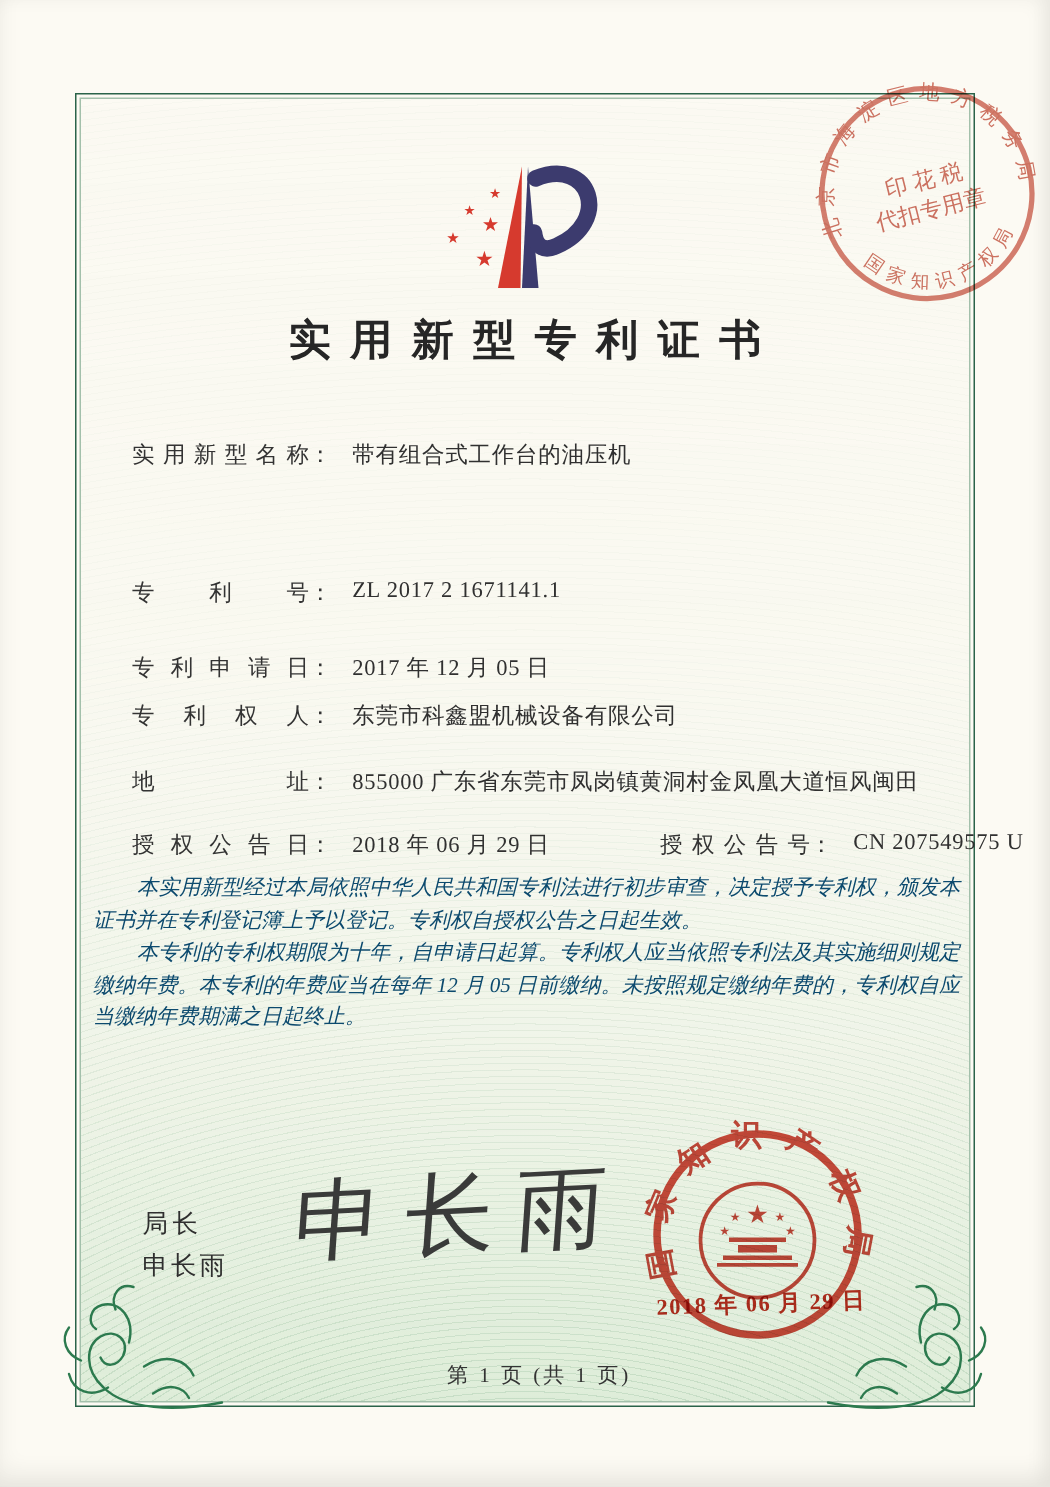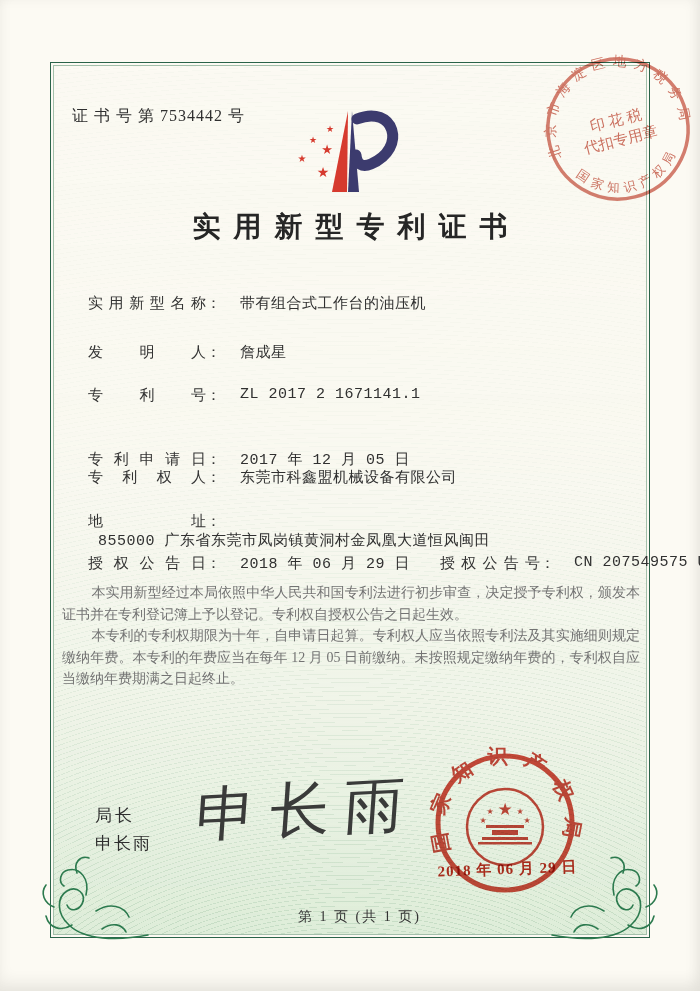--- a/index.html
+++ b/index.html
@@ -17,28 +17,28 @@
     position:absolute;left:54px;top:66px;right:54px;bottom:57px;
     background:
       repeating-radial-gradient(ellipse 980px 660px at 50% 120%, rgba(72,142,94,.17) 0 1px, transparent 1px 6.5px),
       linear-gradient(180deg, rgba(219,235,216,.18) 0%, rgba(208,230,205,.38) 60%, rgba(198,226,196,.6) 100%);
     -webkit-mask-image:linear-gradient(180deg, rgba(0,0,0,.14) 0%, rgba(0,0,0,.16) 42%, rgba(0,0,0,.5) 68%, rgba(0,0,0,.95) 100%);
     mask-image:linear-gradient(180deg, rgba(0,0,0,.14) 0%, rgba(0,0,0,.16) 42%, rgba(0,0,0,.5) 68%, rgba(0,0,0,.95) 100%);
   }
   .abs{position:absolute;}
   .cert-no{left:72px;top:106px;font-size:16px;letter-spacing:1px;color:#2f2f2f;}
   .title{left:0;right:0;top:208px;text-align:center;font-size:28px;font-weight:600;letter-spacing:13px;color:#262626;text-indent:13px;}
-  .row{left:88px;top:0;font-size:15px;color:#333;width:540px;font-family:Liberation Mono, monospace;}
+  .row{left:88px;top:0;font-size:15px;color:#333;width:540px;}
   .flabel{display:inline-block;width:118px;text-align:justify;text-align-last:justify;vertical-align:top;}
   .flabel2{display:inline-block;width:100px;text-align:justify;text-align-last:justify;vertical-align:top;}
   .fcolon{display:inline-block;vertical-align:top;}
   .fvalue{display:inline-block;margin-left:10px;vertical-align:top;letter-spacing:.5px;color:#303030;}
   .addr2{margin-top:7px;}
   .grant2{position:absolute;left:352px;top:0;white-space:nowrap;}
-  .paras{left:62px;top:582px;width:578px;font-size:14px;line-height:21.5px;color:#737373;text-align:justify;}
+  .paras{left:62px;top:582px;width:578px;font-size:14px;line-height:21.5px;color:#0c4a6e;text-align:justify;font-style:italic;}
   .paras p{margin:0;text-indent:2.1em;}
   .sig-role{left:95px;top:804px;font-size:17px;letter-spacing:3px;color:#2f2f2f;}
   .sig-name{left:95px;top:832px;font-size:17px;letter-spacing:2px;color:#2f2f2f;}
   .sig-script{left:196px;top:770px;font-size:60px;letter-spacing:14px;color:#2c2c2c;transform:rotate(-3deg) skewX(-7deg);opacity:.92;white-space:nowrap;}
   .seal-date{left:420px;top:860px;width:175px;text-align:center;font-size:15px;color:#bf2f20;letter-spacing:1px;transform:rotate(-2deg);font-weight:600;mix-blend-mode:multiply;}
   .footer{left:0;right:0;top:908px;text-align:center;font-size:14px;letter-spacing:2px;color:#333;padding-left:19px;}
   .stamp{mix-blend-mode:multiply;}
   svg{display:block;}
 </style>
 </head>
@@ -67,21 +67,20 @@
       <path d="M116,85 C85,91 52,90 37,75 C24,63 25,47 35,41 C45,35 55,44 50,54 C46,61 38,62 35,55"></path>
       <path d="M40,75 C29,82 17,78 14,66"></path>
       <path d="M54,45 C58,29 48,17 36,20 C28,22 26,32 32,36"></path>
       <path d="M64,61 C78,52 92,56 97,67"></path>
       <path d="M45,23 C41,13 48,5 57,8"></path>
       <path d="M22,57 C12,53 8,43 14,35"></path>
       <path d="M70,79 C80,72 90,74 94,82"></path>
     </g>
   </svg>
 
-  <div class="abs cert-no">证 书 号 第 7534442 号</div>
 
   <svg class="abs" style="left:272px;top:98px" width="156" height="110" viewBox="0 0 156 110">
     <g fill="#d63a2e" text-anchor="middle" font-size="9" font-family="'DejaVu Sans',sans-serif">
       <text x="58" y="34">★</text>
       <text x="41" y="45">★</text>
       <text x="55" y="56" font-size="13">★</text>
       <text x="30" y="64" font-size="10">★</text>
       <text x="51" y="79" font-size="14">★</text>
     </g>
     <polygon points="76,13 60,94 75,94" fill="#d63a2e"></polygon>
@@ -104,29 +103,25 @@
     <text x="0" y="-4" text-anchor="middle" font-size="15" fill="#c75b4a">印 花 税</text>
     <text x="0" y="16" text-anchor="middle" font-size="15" fill="#c75b4a">代扣专用章</text>
   </svg>
 
   <div class="abs title">实用新型专利证书</div>
 
   <div class="abs row" style="top:294px">
     <span class="flabel">实用新型名称</span><span class="fcolon">：</span>
     <span class="fvalue">带有组合式工作台的油压机</span>
   </div>
-  <div class="abs row" style="top:343px">
-    <span class="flabel">发明人</span><span class="fcolon">：</span>
-    <span class="fvalue">詹成星</span>
-  </div>
   <div class="abs row" style="top:386px">
     <span class="flabel">专利号</span><span class="fcolon">：</span>
     <span class="fvalue">ZL 2017 2 1671141.1</span>
   </div>
-  <div class="abs row" style="top:450px">
+  <div class="abs row" style="top:436px">
     <span class="flabel">专利申请日</span><span class="fcolon">：</span>
     <span class="fvalue">2017 年 12 月 05 日</span>
   </div>
   <div class="abs row" style="top:468px">
     <span class="flabel">专利权人</span><span class="fcolon">：</span>
     <span class="fvalue">东莞市科鑫盟机械设备有限公司</span>
   </div>
   <div class="abs row" style="top:512px">
     <span class="flabel">地址</span><span class="fcolon">：</span>
     <span class="fvalue">

